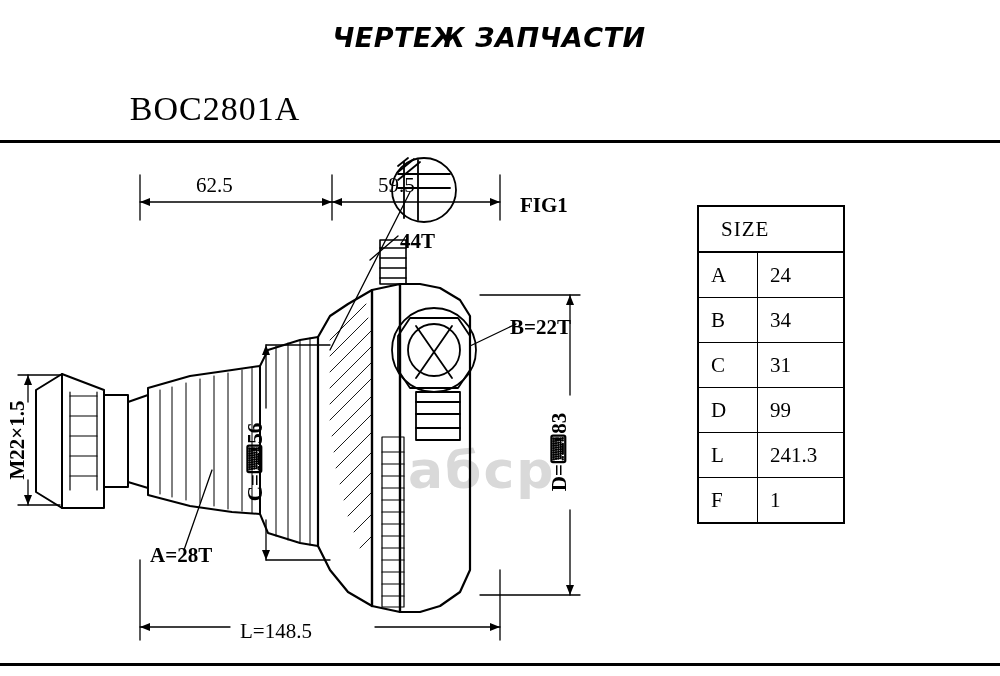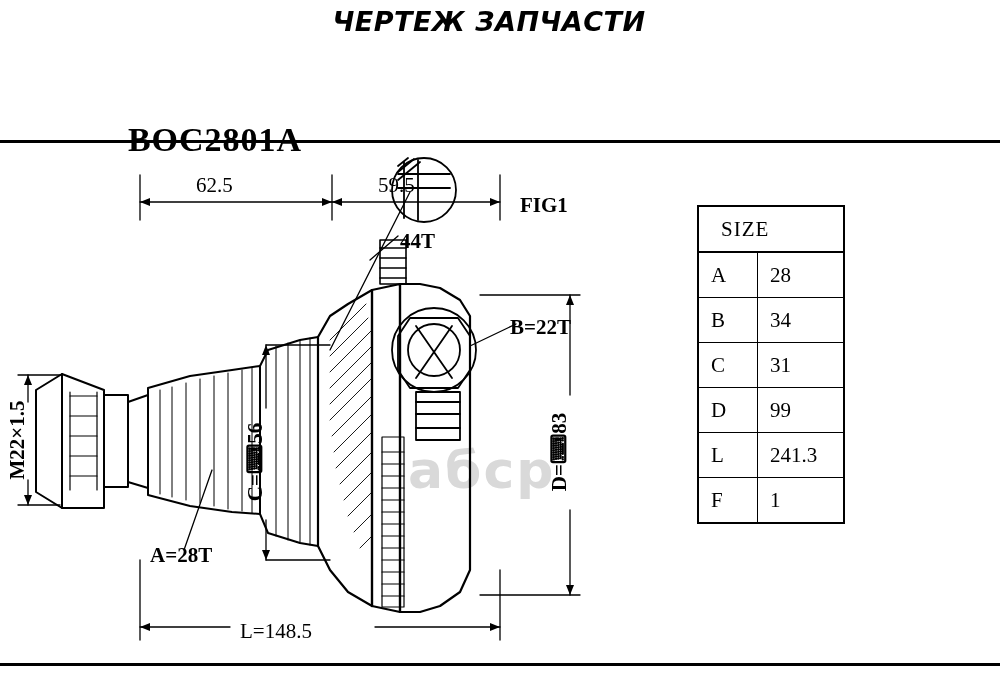--- a/index.html
+++ b/index.html
@@ -17,45 +17,44 @@
   }
   .page {
     position: absolute;
     inset: 0;
     width: 1000px;
     height: 676px;
   }
   
   .header-title {
     position: absolute;
-    top: 6px;
+    top: 22px;
     left: 0;
     width: 1000px;
     text-align: center;
     font-family: "DejaVu Sans", sans-serif;
     font-weight: bold;
     font-style: italic;
     font-size: 27px;
     letter-spacing: 0.5px;
     padding-right: 22px;
     box-sizing: border-box;
   }
   .part-code {
     position: absolute;
     top: 90px;
     left: 0;
     width: 860px;
     text-align: center;
     font-family: "Liberation Serif", serif;
-    font-weight: bold;
+    font-weight: normal;
     font-size: 34px;
     letter-spacing: 1px;
     padding-right: 430px;
     box-sizing: border-box;
-    margin-top: 31px;
   }
   .rule-top {
     position: absolute;
     left: 0;
     top: 140px;
     width: 1000px;
     height: 3px;
     background: #000;
   }
   .rule-bottom {
@@ -313,21 +312,21 @@
     </g>
   </svg>
 
   <table class="size-table">
     <tbody>
       <tr class="head">
         <td colspan="2">SIZE</td>
       </tr>
       <tr>
         <td class="label">A</td>
-        <td>28</td>
+        <td>24</td>
       </tr>
       <tr>
         <td class="label">B</td>
         <td>34</td>
       </tr>
       <tr>
         <td class="label">C</td>
         <td>31</td>
       </tr>
       <tr>

